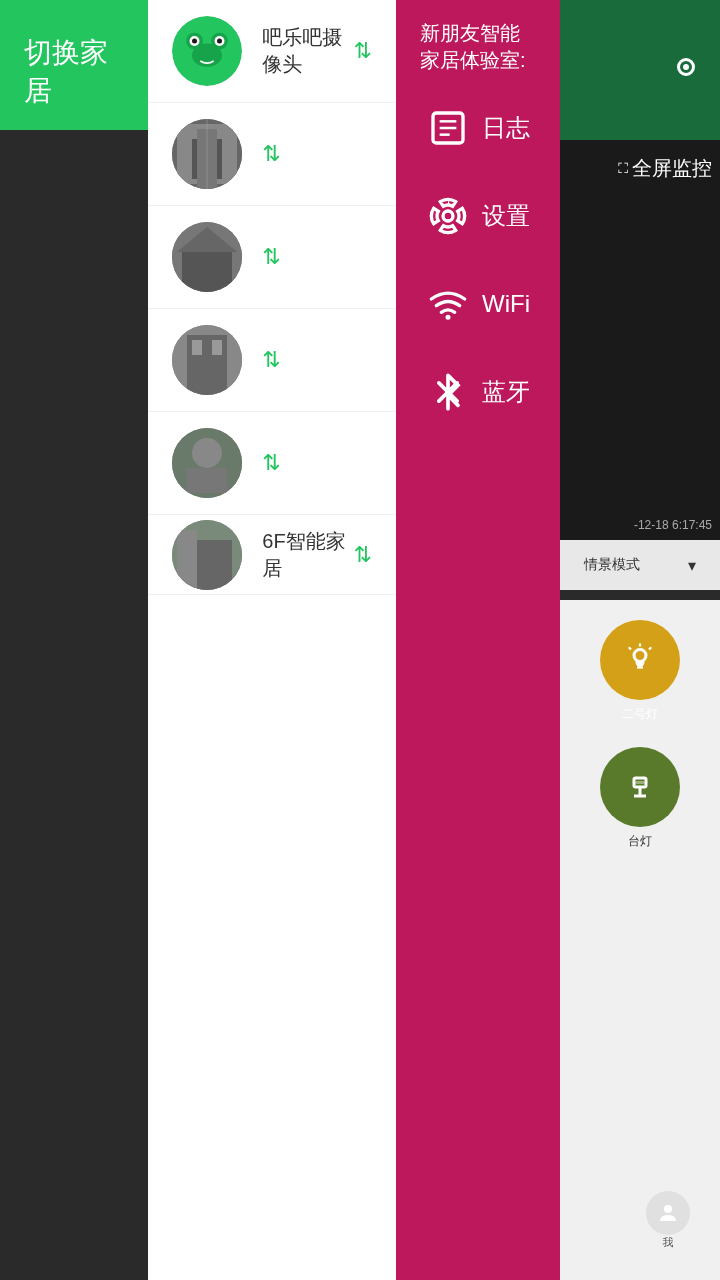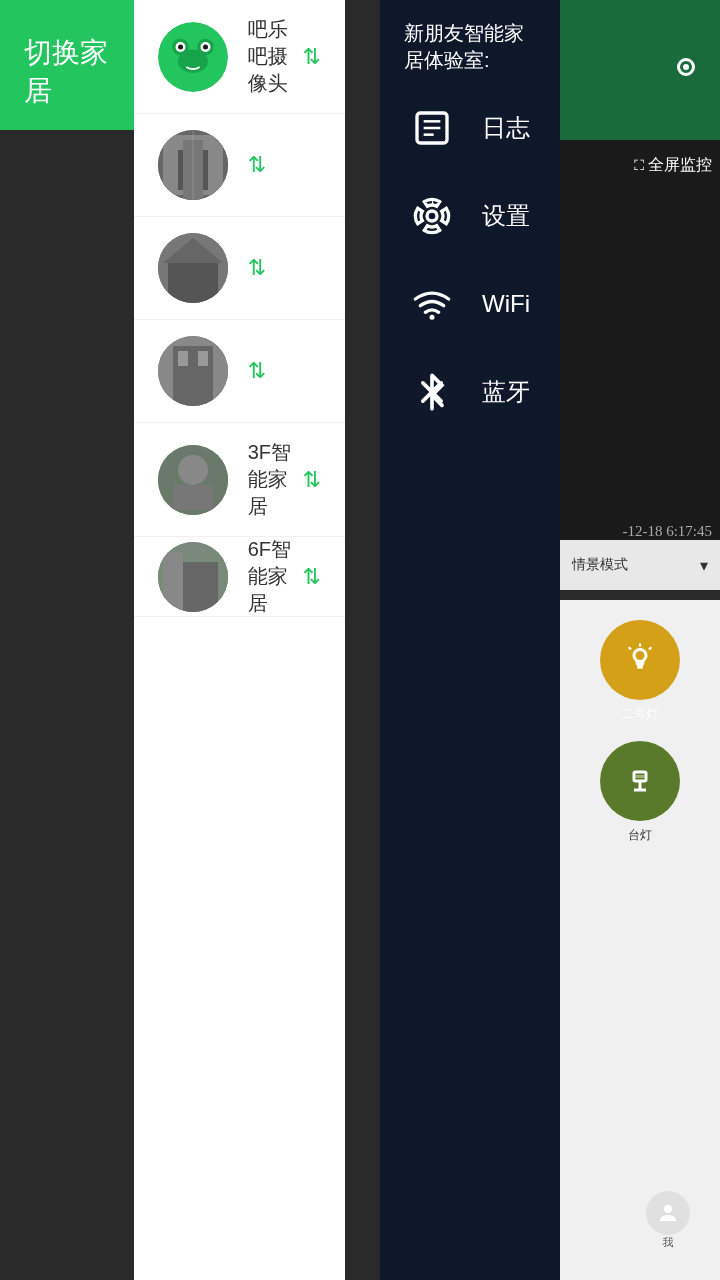--- a/index.html
+++ b/index.html
@@ -59,35 +59,35 @@
     .scene-mode-bar {
       position: absolute;
       top: 540px; right: 0;
       width: 160px;
       height: 50px;
       background: #e8e8e8;
       z-index: 1;
       display: flex;
       align-items: center;
       justify-content: space-between;
-      padding: 0 12px;
+      padding: 0 24px;
     }
 
     .devices-area {
       position: absolute;
       top: 600px; right: 0;
       width: 160px;
       height: 680px;
       background: #f0f0f0;
       z-index: 1;
       display: flex;
       flex-direction: column;
       align-items: center;
       padding-top: 20px;
-      gap: 8px;
+      gap: 14px;
     }
 
     .device-icon-circle {
       width: 80px;
       height: 80px;
       border-radius: 50%;
       display: flex;
       align-items: center;
       justify-content: center;
       font-size: 28px;
@@ -174,39 +174,38 @@
     }
 
     .sort-icon {
       color: #22c55e;
       font-size: 22px;
       flex-shrink: 0;
     }
 
     
     .bottom-menu {
-      background: #0f172a;
+      background: #be185d;
       flex: 1;
       display: flex;
       flex-direction: column;
-      margin-left: 35px;
     }
 
     .menu-context-label {
       color: white;
       font-size: 20px;
       padding: 20px 24px 10px;
     }
 
     .menu-item {
       display: flex;
       align-items: center;
       padding: 22px 30px;
       cursor: pointer;
-      gap: 28px;
+      gap: 12px;
     }
 
     .menu-icon {
       width: 44px;
       height: 44px;
       display: flex;
       align-items: center;
       justify-content: center;
       flex-shrink: 0;
     }
@@ -236,27 +235,27 @@
   <div style="color:white; font-size:28px;">
     <svg width="36" height="36" viewBox="0 0 24 24" xmlns="http://www.w3.org/2000/svg">
       <circle cx="12" cy="12" r="5" fill="none" stroke="white" stroke-width="2"></circle>
       <circle cx="12" cy="12" r="2" fill="white"></circle>
     </svg>
   </div>
 </div>
 
 <div class="camera-preview">
   <div style="width:100%;height:100%;background:#1a1a1a;position:relative;">
-    <div style="position:absolute;bottom:0;right:8px;color:#aaa;font-size:15px;font-family:Liberation Serif, serif;">-12-18 6:17:45</div>
+    <div style="position:absolute;bottom:8px;right:8px;color:#aaa;font-size:12px;">-12-18 6:17:45</div>
   </div>
 </div>
 
 <div class="fullscreen-btn">
   <span style="font-size:14px; color:white;">⛶</span>
-  <span style="color:white;font-size:16px;">全屏监控</span>
+  <span style="color:white;font-size:20px;">全屏监控</span>
 </div>
 
 <div class="scene-mode-bar">
   <span style="font-size:14px;color:#333;">情景模式</span>
   <span style="font-size:16px;color:#333;">▾</span>
 </div>
 
 <div class="devices-area">
   <div style="display:flex;flex-direction:column;align-items:center;gap:6px;">
     <div class="device-icon-circle" style="background:#d4a017;">
@@ -367,21 +366,20 @@
     <div class="home-item">
       <div class="home-avatar">
         <div class="avatar-placeholder">
           <svg width="70" height="70" viewBox="0 0 70 70" xmlns="http://www.w3.org/2000/svg">
             <rect width="70" height="70" fill="#6a7a6a"></rect>
             <circle cx="35" cy="25" r="15" fill="#888"></circle>
             <rect x="15" y="40" width="40" height="25" fill="#777"></rect>
           </svg>
         </div>
       </div>
-      <span class="home-name">3F智能家居</span>
       <span class="sort-icon">⇅</span>
     </div>
 
     <div class="home-item" style="height:80px;overflow:hidden;">
       <div class="home-avatar">
         <div class="avatar-placeholder">
           <svg width="70" height="70" viewBox="0 0 70 70" xmlns="http://www.w3.org/2000/svg">
             <rect width="70" height="70" fill="#7a8a7a"></rect>
             <rect x="10" y="20" width="50" height="50" fill="#666"></rect>
             <rect x="5" y="10" width="20" height="60" fill="#888"></rect>

